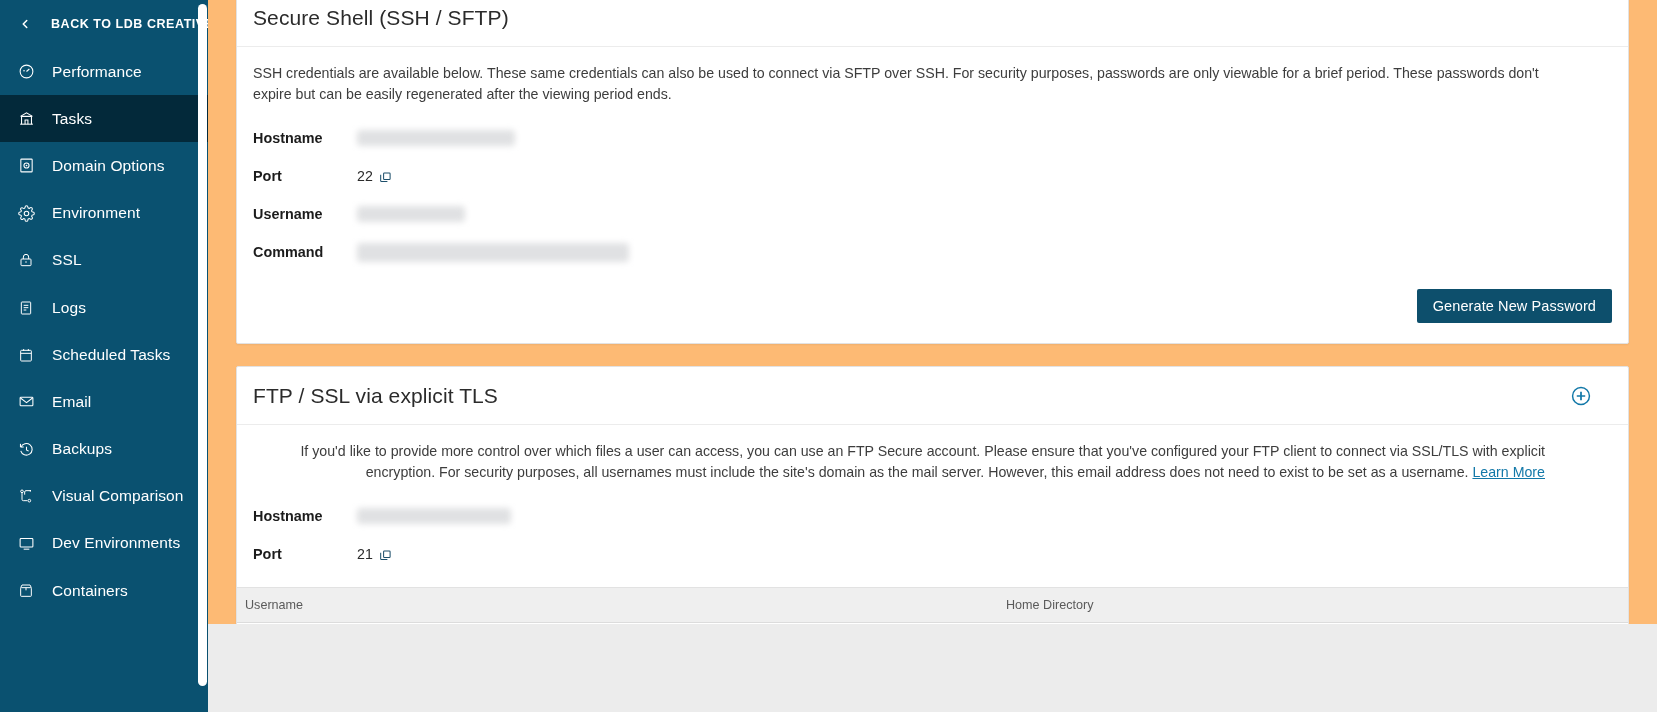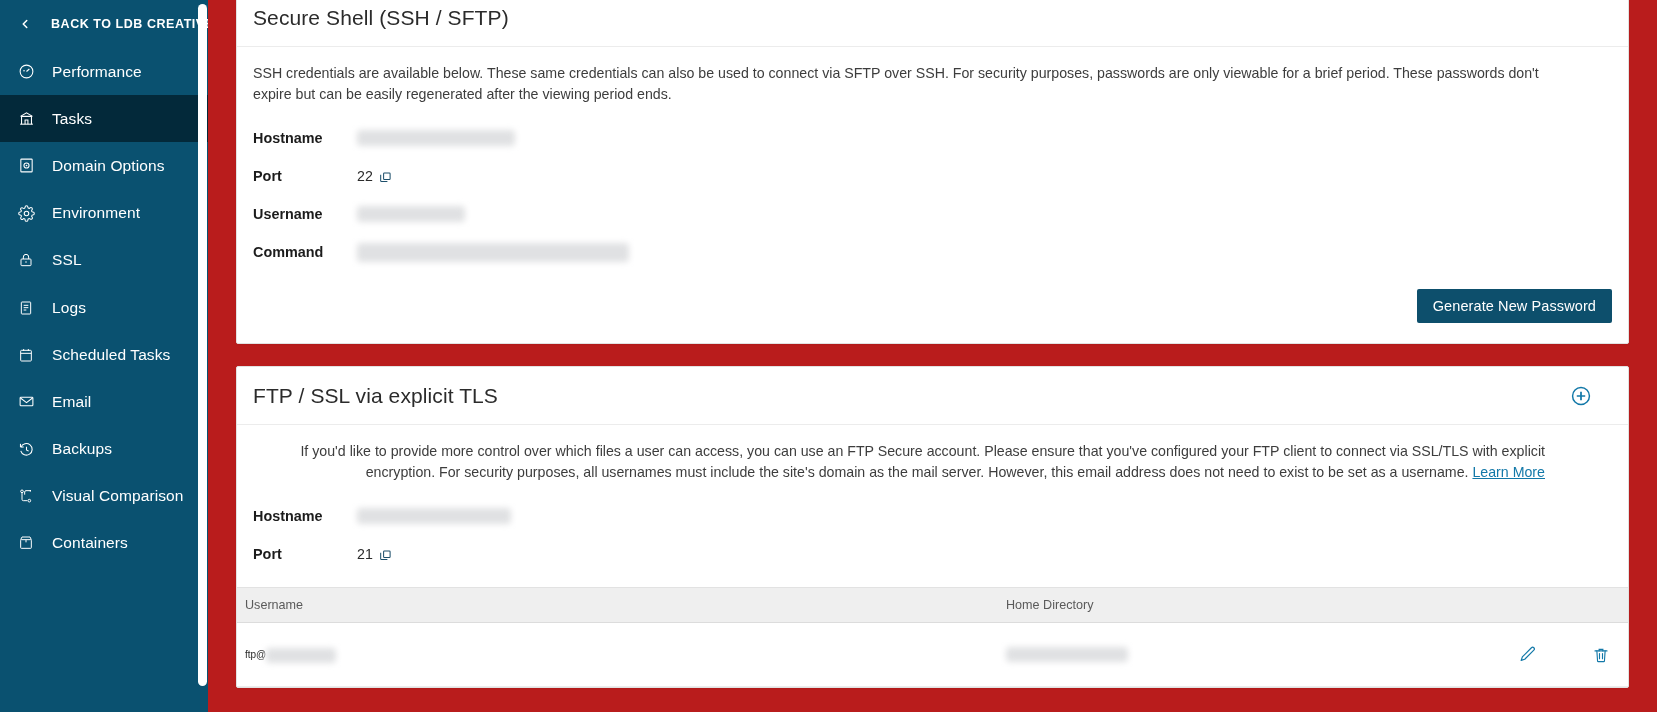--- a/index.html
+++ b/index.html
@@ -59,22 +59,22 @@
     position: absolute;
     top: 4px; left: 198px;
     width: 9px; height: 682px;
     background: #ffffff;
     border-radius: 5px;
   }
 
   
   .main {
     flex: 1 1 auto;
-    height: 712px;
-    background: #b91c1c;
+    height: 624px;
+    background: #fdba74;
     padding: 0 28px 0 28px;
     overflow: hidden;
     position: relative;
   }
   .card {
     background: #ffffff;
     border: 1px solid #e2e2e2;
     border-radius: 2px;
     box-shadow: 0 1px 2px rgba(0,0,0,0.06);
     width: 100%;
@@ -319,20 +319,29 @@
               <circle cx="6" cy="5" r="2"></circle>
               <path d="M6 7v10a2 2 0 0 0 2 2h6"></path>
               <path d="M18 4h-6a2 2 0 0 0-2 2v4"></path>
               <circle cx="17" cy="19" r="2"></circle>
               <path d="M19.5 3.5 18 4l.6 1.6"></path>
             </svg>
         </span>
         <span class="side-label">Visual Comparison</span>
       </div>
 
+      <div class="side-row">
+        <span class="side-ico">
+          <svg width="17" height="17" viewBox="0 0 24 24" fill="none" stroke="currentColor" stroke-width="1.5">
+              <rect x="3" y="5" width="18" height="12" rx="1.2"></rect>
+              <path d="M8 20h8"></path>
+            </svg>
+        </span>
+        <span class="side-label">Dev Environments</span>
+      </div>
 
       <div class="side-row">
         <span class="side-ico">
           <svg width="16" height="16" viewBox="0 0 24 24" fill="none" stroke="currentColor" stroke-width="1.5">
               <rect x="4" y="7" width="16" height="13" rx="1"></rect>
               <path d="M4 7 6 3h12l2 4"></path>
               <path d="M12 7v4"></path>
             </svg>
         </span>
         <span class="side-label">Containers</span>

